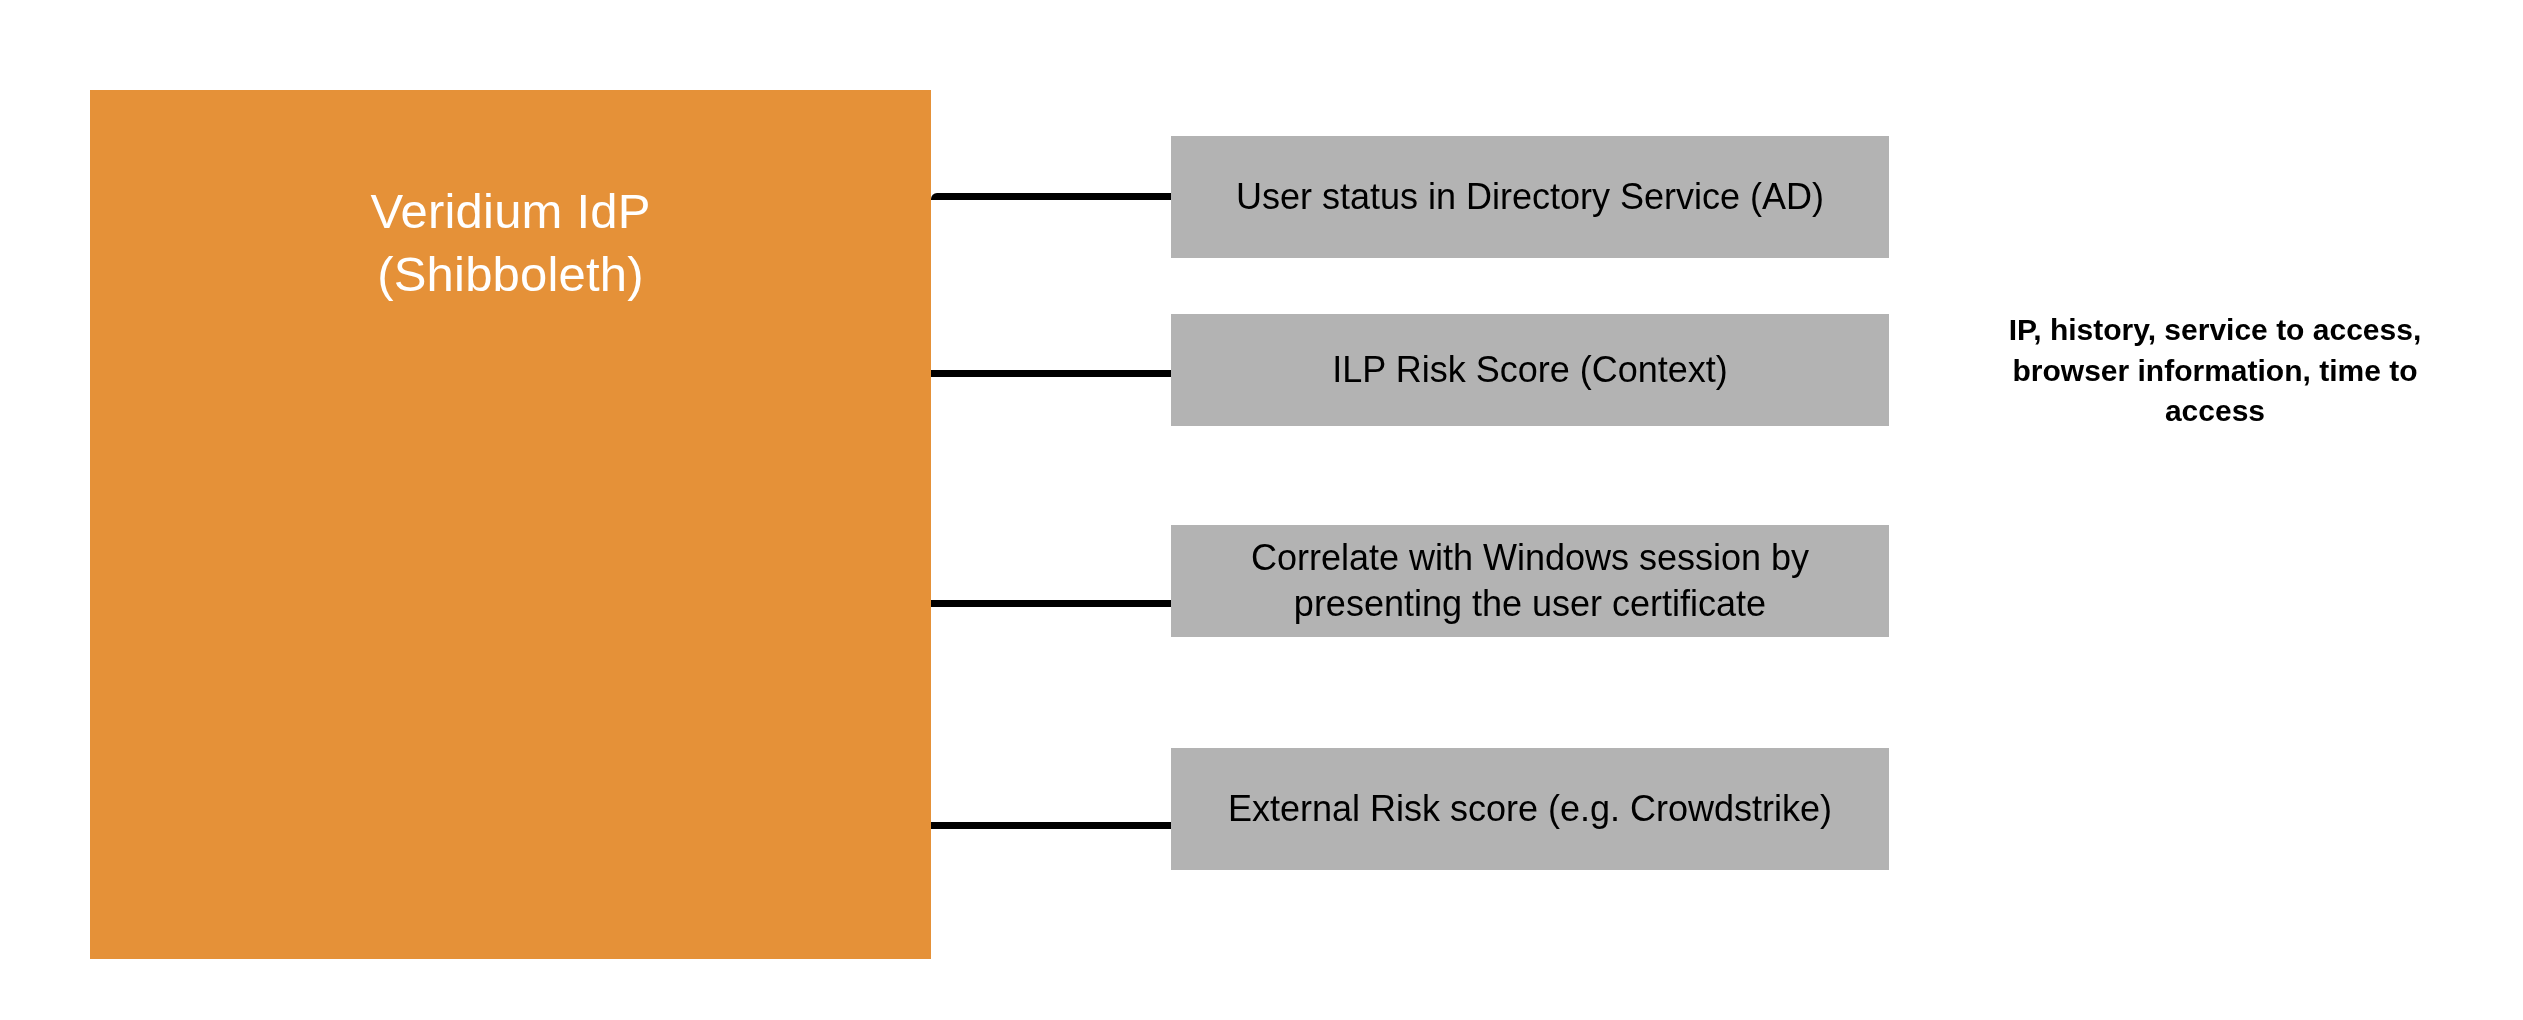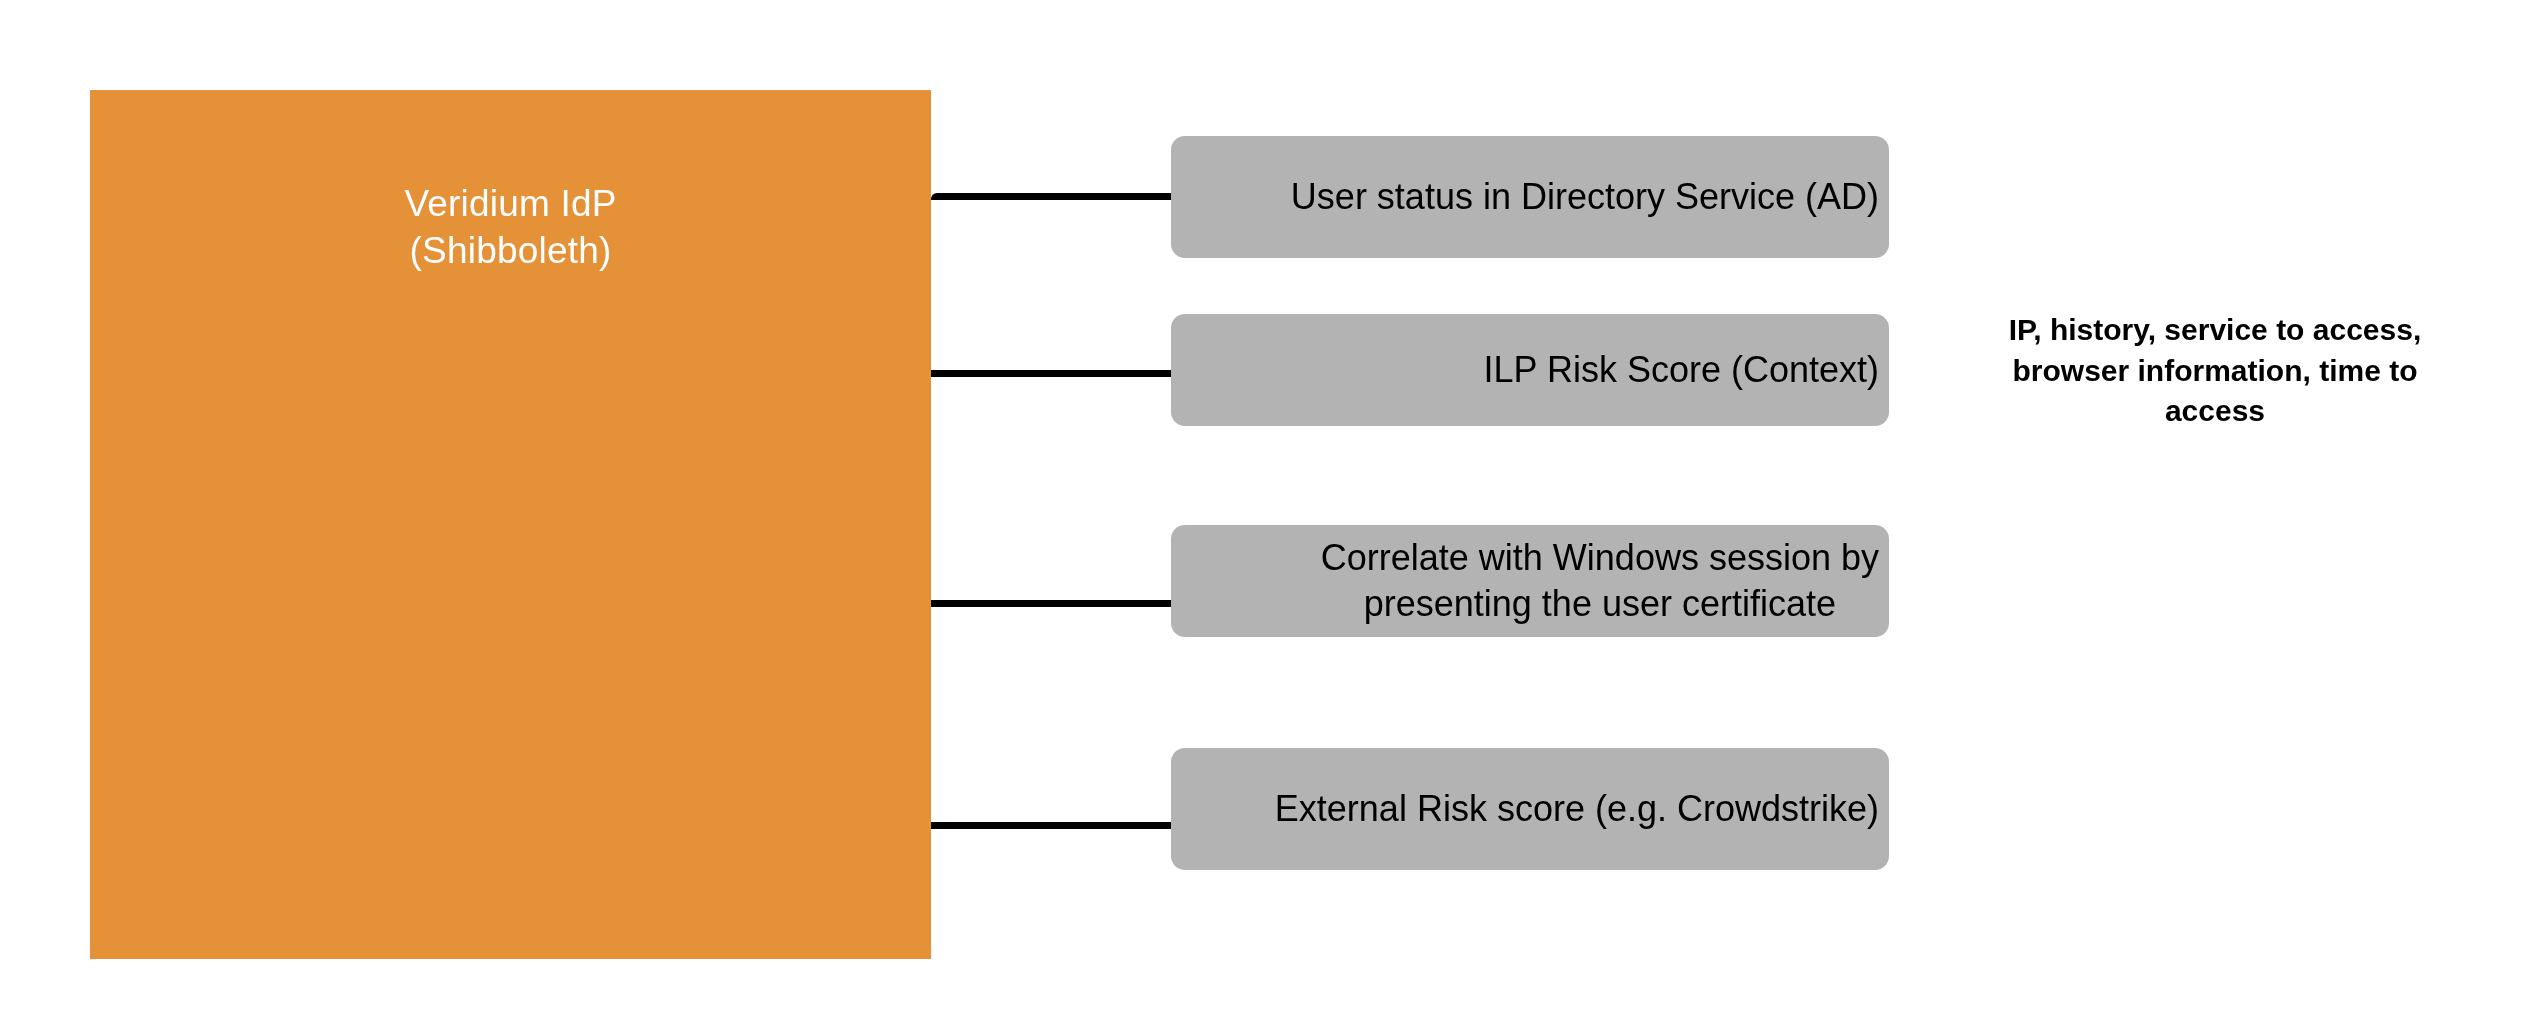--- a/index.html
+++ b/index.html
@@ -31,39 +31,38 @@
     background: #e59138;
     box-sizing: border-box;
   }
   .idp-node-label {
     position: absolute;
     left: 0;
     right: 0;
     top: 90px;
     text-align: center;
     color: #ffffff;
-    font-size: 37px;
+    font-size: 49px;
     line-height: 1.28;
     font-weight: 400;
     letter-spacing: 0.2px;
     white-space: pre-line;
   }
 
   
   .attr-box {
     position: absolute;
     left: 1171px;
     width: 718px;
     background: #b3b3b3;
     box-sizing: border-box;
     display: flex;
     align-items: center;
-    justify-content: flex-end;
+    justify-content: center;
     text-align: center;
-    border-radius: 14px;
   }
   .attr-box-label {
     color: #000000;
     font-size: 36px;
     line-height: 1.28;
     font-weight: 400;
     white-space: pre-line;
     padding: 0 10px;
   }
 

